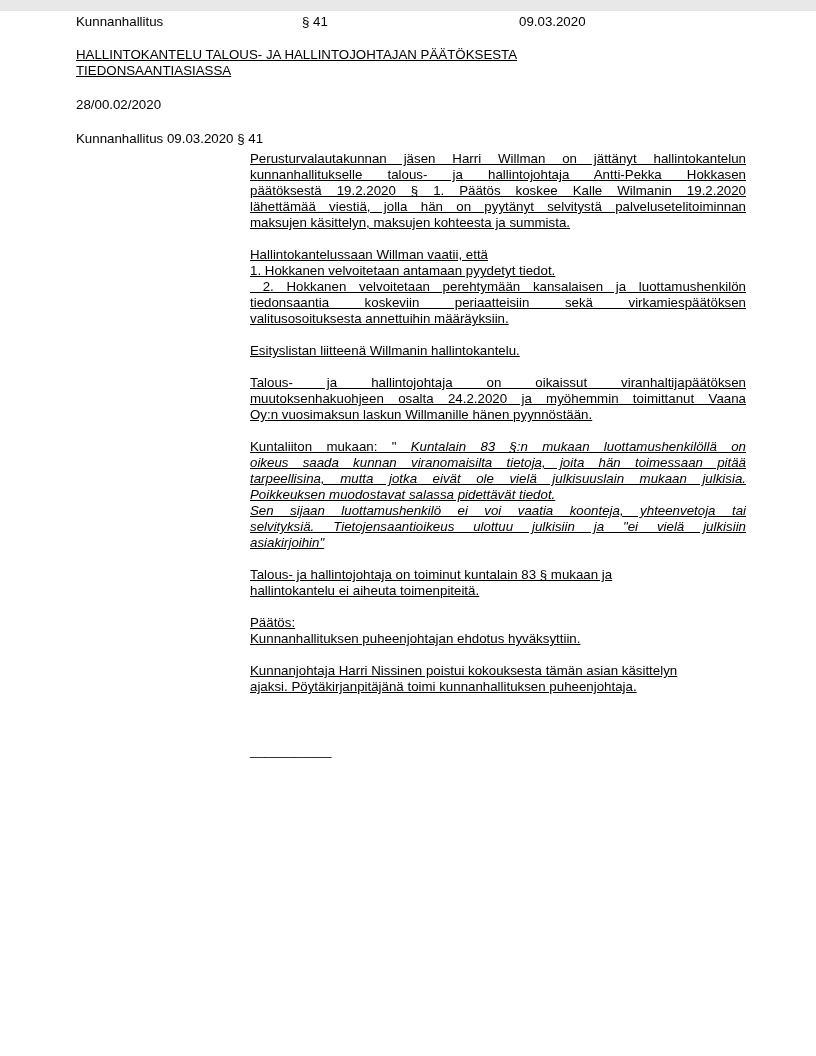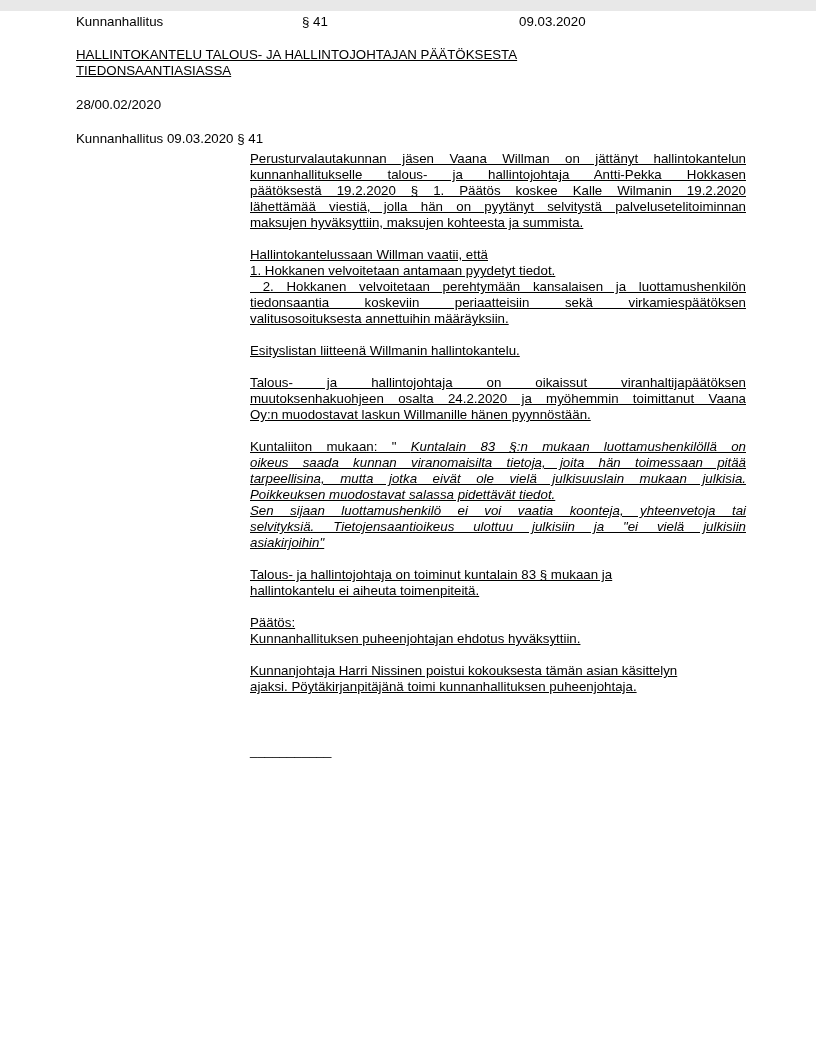--- a/index.html
+++ b/index.html
@@ -44,45 +44,45 @@
     <div class="line">HALLINTOKANTELU TALOUS- JA HALLINTOJOHTAJAN PÄÄTÖKSESTA</div>
     <div class="line">TIEDONSAANTIASIASSA</div>
   </div>
 
   <div class="abs case-no">28/00.02/2020</div>
   <div class="abs sec-ref">Kunnanhallitus 09.03.2020 § 41</div>
 
   <div class="abs body-col">
 
     <div class="block">
-      <div class="line j">Perusturvalautakunnan jäsen Vaana Willman on jättänyt hallintokantelun</div>
+      <div class="line j">Perusturvalautakunnan jäsen Harri Willman on jättänyt hallintokantelun</div>
       <div class="line j">kunnanhallitukselle talous- ja hallintojohtaja Antti-Pekka Hokkasen</div>
       <div class="line j">päätöksestä 19.2.2020 § 1. Päätös koskee Kalle Wilmanin 19.2.2020</div>
       <div class="line j">lähettämää viestiä, jolla hän on pyytänyt selvitystä palvelusetelitoiminnan</div>
-      <div class="line">maksujen hyväksyttiin, maksujen kohteesta ja summista.</div>
+      <div class="line">maksujen käsittelyn, maksujen kohteesta ja summista.</div>
     </div>
 
     <div class="block">
       <div class="line">Hallintokantelussaan Willman vaatii, että</div>
       <div class="line">1. Hokkanen velvoitetaan antamaan pyydetyt tiedot.</div>
       <div class="line j">&nbsp;2. Hokkanen velvoitetaan perehtymään kansalaisen ja luottamushenkilön</div>
       <div class="line j">tiedonsaantia koskeviin periaatteisiin sekä virkamiespäätöksen</div>
       <div class="line">valitusosoituksesta annettuihin määräyksiin.</div>
     </div>
 
     <div class="block">
       <div class="line">
         <span>Esityslistan </span><span class="u">liitteenä&nbsp;</span><span>Willmanin hallintokantelu.</span>
       </div>
     </div>
 
     <div class="block">
       <div class="line j">Talous- ja hallintojohtaja on oikaissut viranhaltijapäätöksen</div>
       <div class="line j">muutoksenhakuohjeen osalta 24.2.2020 ja myöhemmin toimittanut Vaana</div>
-      <div class="line">Oy:n muodostavat laskun Willmanille hänen pyynnöstään.</div>
+      <div class="line">Oy:n vuosimaksun laskun Willmanille hänen pyynnöstään.</div>
     </div>
 
     <div class="block">
       <div class="line j">
         <span>Kuntaliiton mukaan: "&nbsp;</span><span class="i">Kuntalain 83 §:n mukaan luottamushenkilöllä on</span>
       </div>
       <div class="line j i">oikeus saada kunnan viranomaisilta tietoja, joita hän toimessaan pitää</div>
       <div class="line j i">tarpeellisina, mutta jotka eivät ole vielä julkisuuslain mukaan julkisia.</div>
       <div class="line i">Poikkeuksen muodostavat salassa pidettävät tiedot.</div>
       <div class="line j i">Sen sijaan luottamushenkilö ei voi vaatia koonteja, yhteenvetoja tai</div>

